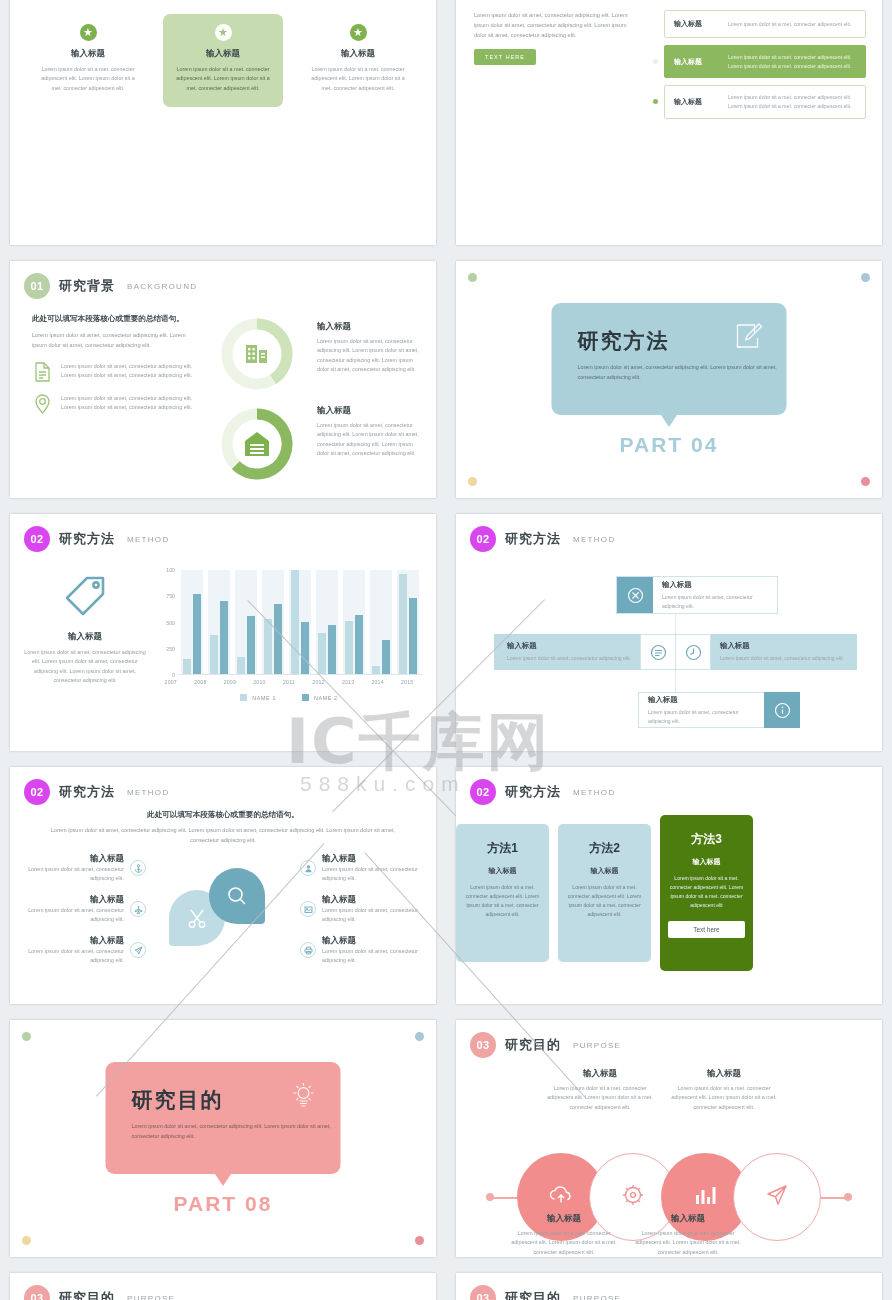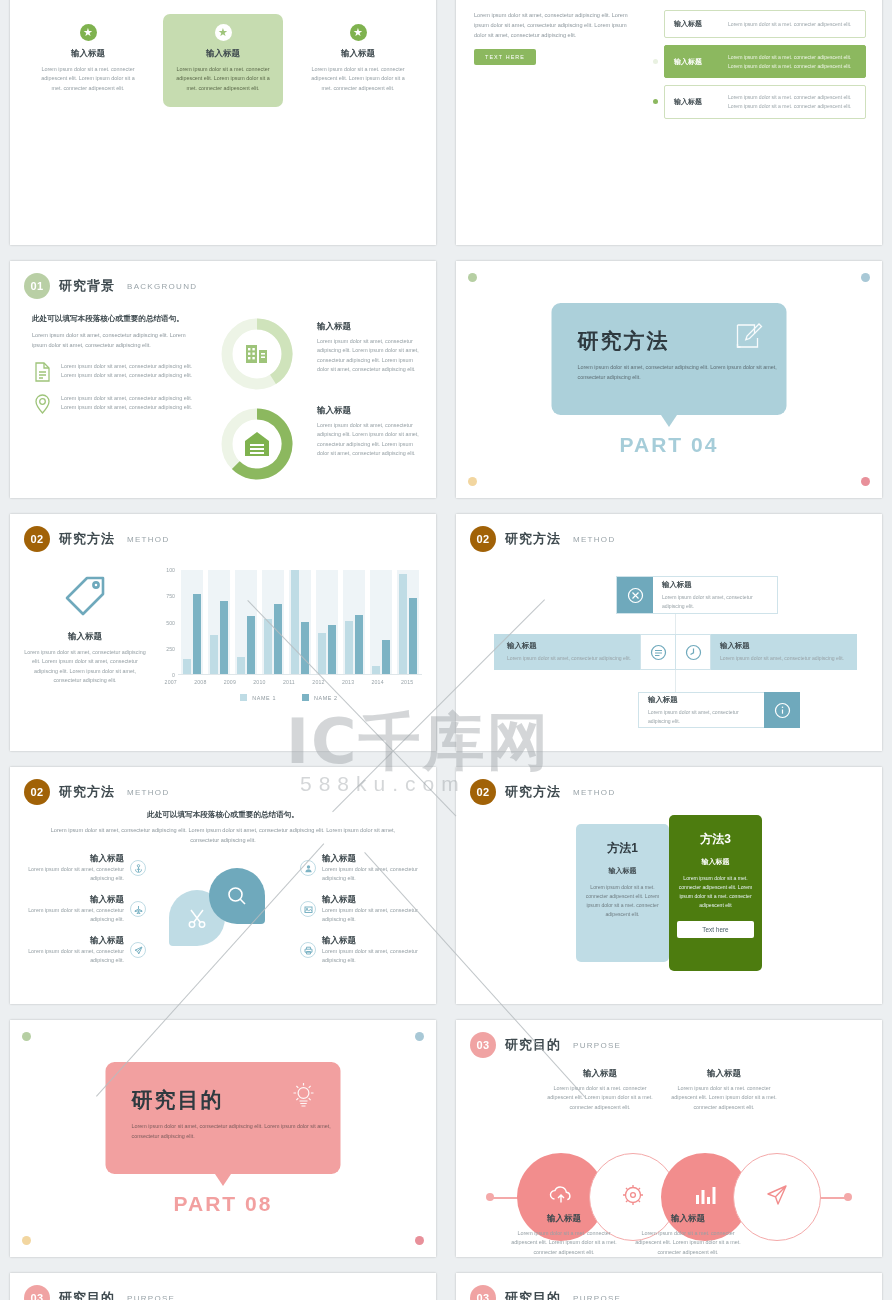--- a/index.html
+++ b/index.html
@@ -23,21 +23,21 @@
     position:relative; overflow:hidden;
   }
   
   .hdr{ display:flex; align-items:center; gap:9px; padding:12px 0 0 14px; }
   .badge{
     width:26px;height:26px;border-radius:50%;
     display:flex;align-items:center;justify-content:center;
     font-size:11px;font-weight:bold;color:#fff;letter-spacing:.3px;
   }
   .badge.g{ background:#b9cfa5; }
-  .badge.t{ background:#a16207; }
+  .badge.t{ background:#d946ef; }
   .badge.p{ background:#f0a3a3; }
   .hdr-cn{ font-size:13px; font-weight:bold; color:#3f4a4f; letter-spacing:1px; }
   .hdr-en{ font-size:8px; color:#9aa4a9; letter-spacing:1.3px; margin-left:3px; }
   
   .t-title{ font-size:8.5px; font-weight:bold; color:#3f4a4f; }
   .t-body{ font-size:5.4px; line-height:1.75; color:#96a0a5; }
   .t-lead{ font-size:7.6px; font-weight:bold; color:#3f4a4f; line-height:1.55; }
   .t-lead2{ font-size:5.6px; line-height:1.8; color:#8e989e; }
   
   .s1-row{ display:flex; justify-content:space-between; padding:0 18px; margin-top:-4px; }
@@ -130,21 +130,21 @@
   .q-cross{ position:absolute; background:#e3ebee; }
   
   .s7-head{ text-align:center; padding:4px 40px 0; }
   .s7-body{ display:flex; align-items:center; justify-content:space-between; padding:0 16px; margin-top:8px; }
   .s7-col{ width:120px; display:flex; flex-direction:column; gap:10px; }
   .s7-it{ display:flex; align-items:center; gap:6px; }
   .s7-ci{ width:16px;height:16px;border-radius:50%;border:1px solid #bfdce5;flex:none;display:flex;align-items:center;justify-content:center;color:#7cb3c4; }
   .s7-mid{ position:relative; width:120px; height:90px; }
   .drop{ position:absolute; width:56px; height:56px; display:flex; align-items:center; justify-content:center; color:#fff; }
   
-  .s8{ display:flex; justify-content:center; align-items:center; height:180px; margin-top:-2px; }
+  .s8{ display:flex; align-items:center; gap:9px; height:180px; margin-top:-2px; }
   .pc{ width:93px; border-radius:5px; padding:16px 8px; text-align:center; background:#bfdce5; height:138px; }
   .pc.hl{ background:#4d7c0f; height:156px; }
   .pc-n{ font-size:12px;font-weight:bold;color:#2f3a40;margin-bottom:9px; }
   .pc.hl .pc-n{ color:#fff; }
   .pc-s{ font-size:7px;font-weight:bold;color:#3f4a4f;margin-bottom:7px; }
   .pc.hl .pc-s{ color:#fff; }
   .pc-b{ font-size:5.1px;line-height:1.75;color:#6f7c82; }
   .pc.hl .pc-b{ color:#eaf4f7; }
   .pc-btn{ background:#fff;color:#4c6169;font-size:6.4px;padding:5px 0;margin-top:11px;border-radius:2px; }
   
@@ -610,20 +610,25 @@
         <div class="badge t">02</div>
         <div class="hdr-cn">研究方法</div>
         <div class="hdr-en">METHOD</div>
       </div>
       <div class="s8">
         <div class="pc">
           <div class="pc-n">方法1</div>
           <div class="pc-s">输入标题</div>
           <div class="pc-b">Lorem ipsum dolor sit a met. connecter adipescent elit. Lorem ipsum dolor sit a met. connecter adipescent elit.</div>
         </div>
+        <div class="pc">
+          <div class="pc-n">方法2</div>
+          <div class="pc-s">输入标题</div>
+          <div class="pc-b">Lorem ipsum dolor sit a met. connecter adipescent elit. Lorem ipsum dolor sit a met. connecter adipescent elit.</div>
+        </div>
         <div class="pc hl">
           <div class="pc-n">方法3</div>
           <div class="pc-s">输入标题</div>
           <div class="pc-b">Lorem ipsum dolor sit a met. connecter adipescent elit. Lorem ipsum dolor sit a met. connecter adipescent elit</div>
           <div class="pc-btn">Text here</div>
         </div>
       </div>
     </div>
   </div>
 

